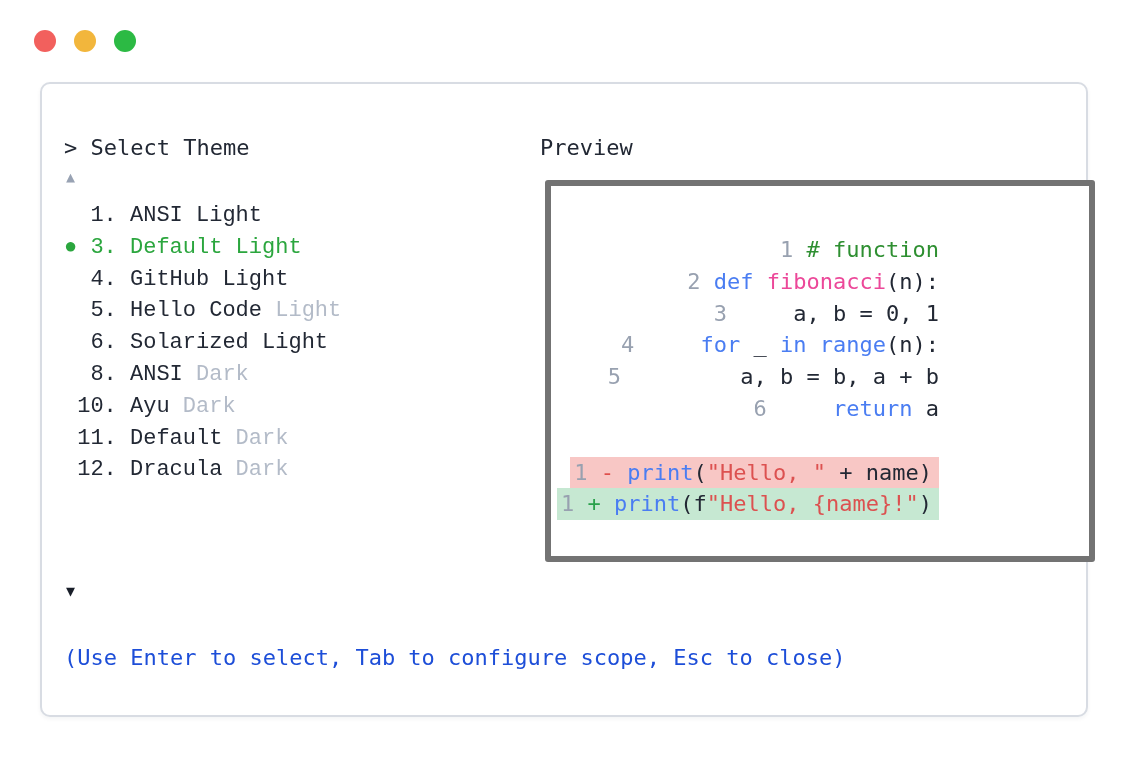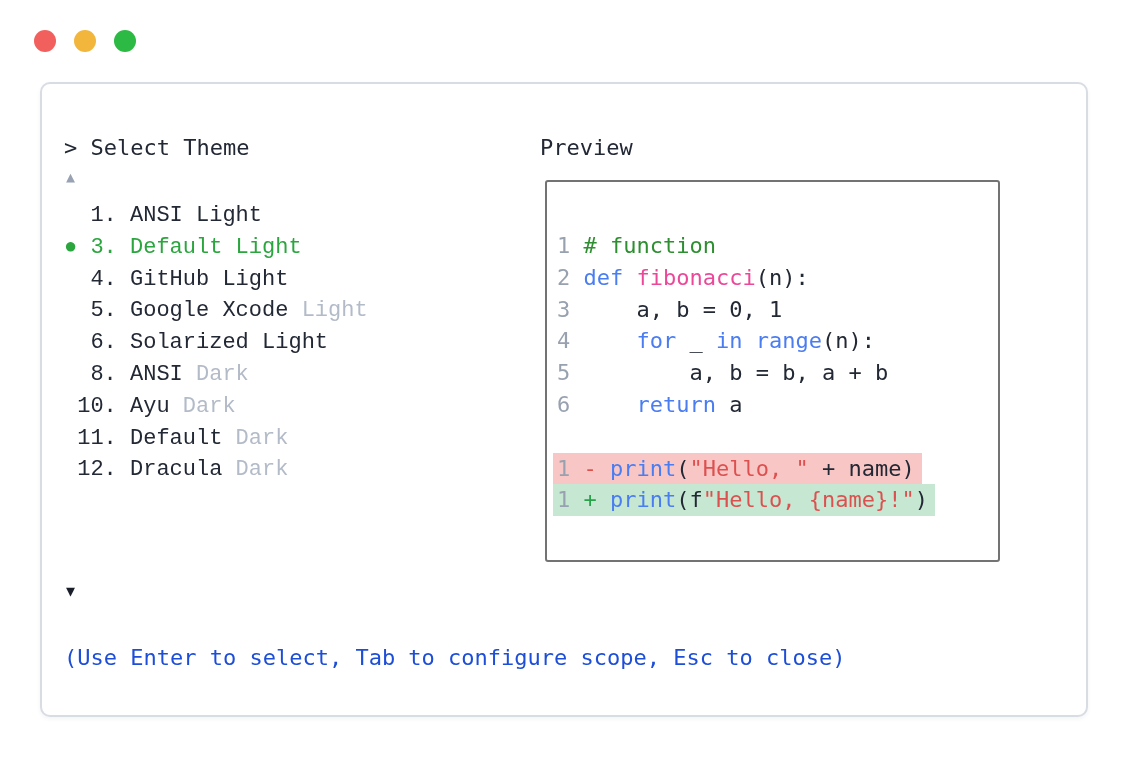--- a/index.html
+++ b/index.html
@@ -32,22 +32,22 @@
   .theme-row { white-space:pre; color:#222834;font-family:Liberation Mono, monospace; }
   .theme-row .bullet { color:#2ba63e; }
   .theme-row .num { display:inline-block; width:3ch; text-align:right; }
   .theme-row.selected, .theme-row.selected .num, .theme-row.selected .name { color:#2ba63e; }
   .theme-row .suffix { color:#b3bbc8; }
 
   .footer-hint { position:absolute; left:22px; top:562px; font-size:22px; line-height:24px;
                  color:#1d4ed8; white-space:pre; }
 
   
-  .preview-box { position:absolute; left:503px; top:96px; width:455px; height:382px;
-                 background:#ffffff; border:2px solid #737373; border-radius:3px; overflow:hidden; }
+  .preview-box { position:absolute; left:503px; top:96px; width:550px; height:382px;
+                 background:#ffffff; border:6px solid #737373; border-radius:3px; overflow:hidden;text-align:right; }
   .code { position:absolute; left:0; top:0; padding:48px 0 0 10px; font-size:22px;
           line-height:31.8px; white-space:pre; }
   .line { min-height:31.8px; }
   .gutter { color:#98a1b0; }
   .tok-txt { color:#222834; }
   .tok-kw  { color:#4a7df2; }
   .tok-fn  { color:#ec4899; }
   .tok-str { color:#dc5150; }
   .tok-com { color:#2e8f31; }
   .tok-minus { color:#df4f4b; }
@@ -70,21 +70,21 @@
     <div class="mono-label prompt">&gt; Select Theme</div>
 
     <div class="mono-label preview-label">Preview</div>
 
     <div class="arrow arrow-up">▲</div>
 
     <div class="theme-list">
         <div class="theme-row"><span class="bullet"> </span><span class="num">1.</span> <span class="name">ANSI Light</span></div>
         <div class="theme-row selected"><span class="bullet">●</span><span class="num">3.</span> <span class="name">Default Light</span></div>
         <div class="theme-row"><span class="bullet"> </span><span class="num">4.</span> <span class="name">GitHub Light</span></div>
-        <div class="theme-row"><span class="bullet"> </span><span class="num">5.</span> <span class="name">Google Xcode</span><span class="suffix"> Light</span></div>
+        <div class="theme-row"><span class="bullet"> </span><span class="num">5.</span> <span class="name">Hello Code</span><span class="suffix"> Light</span></div>
         <div class="theme-row"><span class="bullet"> </span><span class="num">6.</span> <span class="name">Solarized Light</span></div>
         <div class="theme-row"><span class="bullet"> </span><span class="num">8.</span> <span class="name">ANSI</span><span class="suffix"> Dark</span></div>
         <div class="theme-row"><span class="bullet"> </span><span class="num">10.</span> <span class="name">Ayu</span><span class="suffix"> Dark</span></div>
         <div class="theme-row"><span class="bullet"> </span><span class="num">11.</span> <span class="name">Default</span><span class="suffix"> Dark</span></div>
         <div class="theme-row"><span class="bullet"> </span><span class="num">12.</span> <span class="name">Dracula</span><span class="suffix"> Dark</span></div>
       </div>
 
     <div class="arrow arrow-down">▼</div>
 
     <div class="footer-hint">(Use Enter to select, Tab to configure scope, Esc to close)</div>

